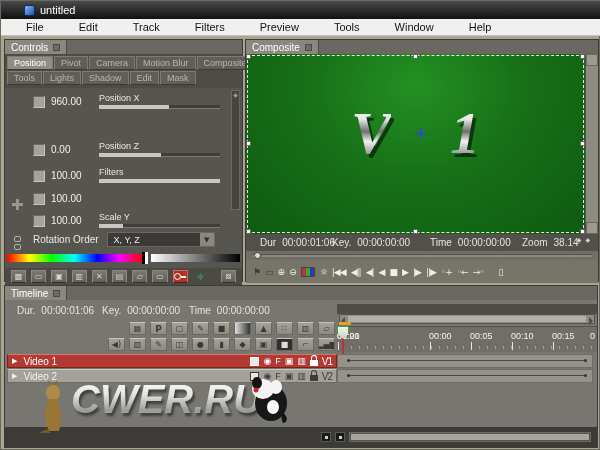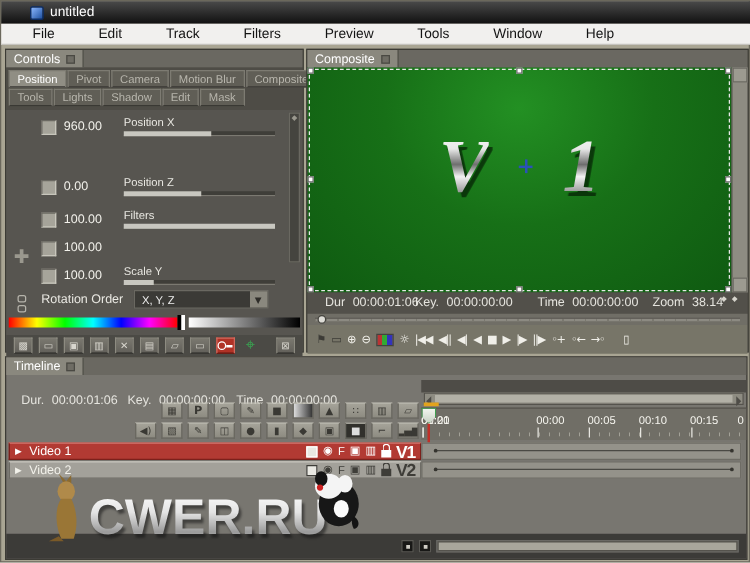--- a/index.html
+++ b/index.html
@@ -101,21 +101,21 @@
   #transport { position:absolute; left:0; top:220px; right:0; height:23px; background:#777568;
     display:flex; align-items:center; gap:5px; padding:0 7px; overflow:hidden; }
   .tr-icon { color:#f0efe9; font-size:9px; letter-spacing:-1px; white-space:nowrap; }
   .tr-icon.dark { color:#3c3b36; }
   [data-name="rgb-channels-icon"] { width:14px; height:10px; border:1px solid #44433e;
     background:linear-gradient(90deg,#b33 0 33%,#3a3 33% 66%,#33b 66%); color:transparent; }
   [data-name="loop-range-icon"] { margin-left:10px; }
 
   
   #timeline-panel { left:3px; top:284px; width:594px; height:163px; background:#787670; }
-  #tl-info { position:absolute; left:0; top:26px; width:330px; height:15px;padding-left:20px; }
+  #tl-info { position:absolute; left:0; top:16px; width:330px; height:15px;padding-left:20px; }
   #tl-info .stat:nth-of-type(1){left:12px} #tl-info .stat:nth-of-type(2){left:97px} #tl-info .stat:nth-of-type(3){left:184px}
   .tl-toolbar { position:absolute; width:235px; display:flex; gap:4px; justify-content:flex-end; }
   #tl-toolbar1 { left:95px; top:36px; }
   #tl-toolbar2 { left:95px; top:52px; }
   .tl-icon { width:17px; height:13px; background:linear-gradient(#a5a399,#8d8b81); border:1px solid #6a6860;
     border-top-color:#c5c3b9; color:#3a3934; font-size:8px; display:flex; align-items:center; justify-content:center; overflow:hidden; }
   .tl-icon.gradient { background:linear-gradient(90deg,#ddd,#333); }
   .tl-icon.dark { background:#31302c; color:#ddd; }
   .tl-icon.boxed { font-weight:bold; font-size:9px; }
   #right-zone { position:absolute; left:332px; top:18px; width:260px; height:80px; }
@@ -147,34 +147,34 @@
   .track-row.plain .track-header { background:#a3a19a; border:1px solid #6e6c65; border-top-color:#c9c7bf; color:#f2f1ea; }
   .expander { font-size:7px; }
   .track-name { font-size:10px; flex:1; }
   .track-icons { display:flex; align-items:center; gap:4px; font-size:9px; }
   .track-row.selected .track-icons { color:#fff; }
   .track-row.plain .track-icons { color:#3e3d38; }
   .t-cb { width:9px; height:9px; border:1px solid currentColor; background:#e9e8e2; }
   .t-lock { position:relative; width:8px; height:6px; background:currentColor; margin-top:4px; }
   .t-lock::before { content:""; position:absolute; left:1px; top:-5px; width:4px; height:5px;
     border:1.5px solid; border-color:inherit; border-bottom:none; border-radius:3px 3px 0 0; color:inherit; border-color:currentColor; }
-  .track-badge { font-weight:bold; font-size:14px; letter-spacing:-1px; }
+  .track-badge { font-weight:normal; font-size:10px; letter-spacing:-1px; }
   .track-lane { position:relative; flex:1; background:#94928a; border:1px solid #6e6c65; }
   .lane-line { position:absolute; left:10px; right:6px; top:5px; height:1px; background:#4a4944; }
   .lane-dot { position:absolute; top:4px; width:3px; height:3px; background:#35342f; border-radius:50%; }
   .lane-dot.l { left:9px; } .lane-dot.r { right:5px; }
   #tl-bottom { position:absolute; left:0; bottom:0; right:0; height:20px; background:#3c3b38; }
   #tl-bottom .mini-btn { position:absolute; top:5px; width:10px; height:10px; background:#181816; border:1px solid #5a5954; }
   #tl-bottom .mini-btn.b1 { left:316px; } #tl-bottom .mini-btn.b2 { left:330px; }
   #tl-bottom .mini-btn::before { content:""; position:absolute; left:3px; top:3px; width:3px; height:3px; background:#cfcdc5; }
   #bottom-scroll { position:absolute; left:344px; right:6px; top:5px; height:10px; background:#55534d; border:1px solid #6a6965; }
   #bottom-scroll .thumb { position:absolute; left:1px; right:1px; top:1px; bottom:1px; background:#a8a69c; }
 
   
-  #watermark { position:absolute; left:38px; top:376px; width:260px; height:60px; z-index:50; display:flex; align-items:flex-end; }
+  #watermark { position:absolute; left:38px; top:376px; width:260px; height:60px; z-index:50; display:flex; align-items:flex-start;font-style:italic; }
   #wm-text { font-size:40px; font-weight:bold; letter-spacing:0px;
     background:linear-gradient(180deg,#ffffff 0%,#e3e3e3 40%,#9a9a9a 75%,#c9c9c9 100%);
     -webkit-background-clip:text; background-clip:text; color:transparent;
     filter:drop-shadow(2px 3px 1px rgba(20,20,20,0.55)); }
   #coyote { position:absolute; left:-2px; top:2px; }
   #dog { position:absolute; right:8px; top:-4px; }
 </style>
 </head>
 <body>
 

